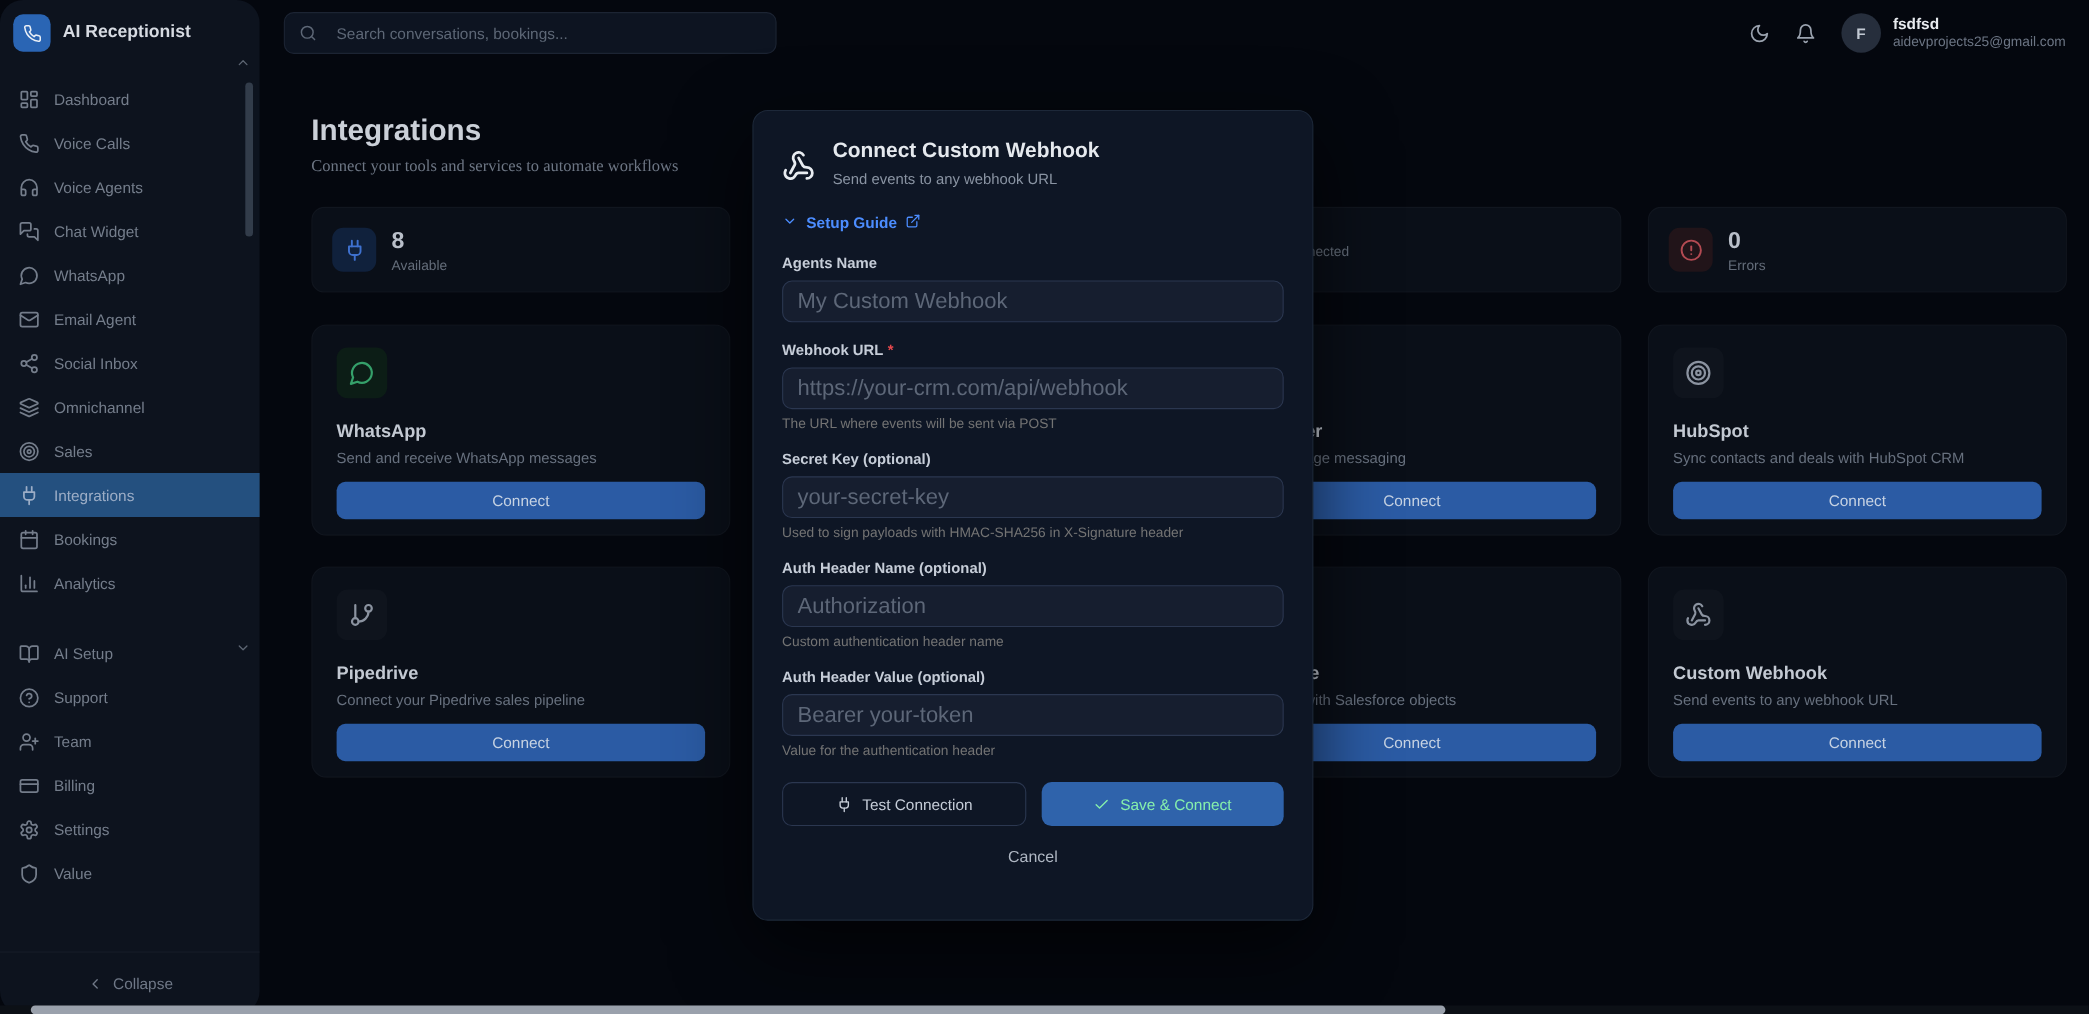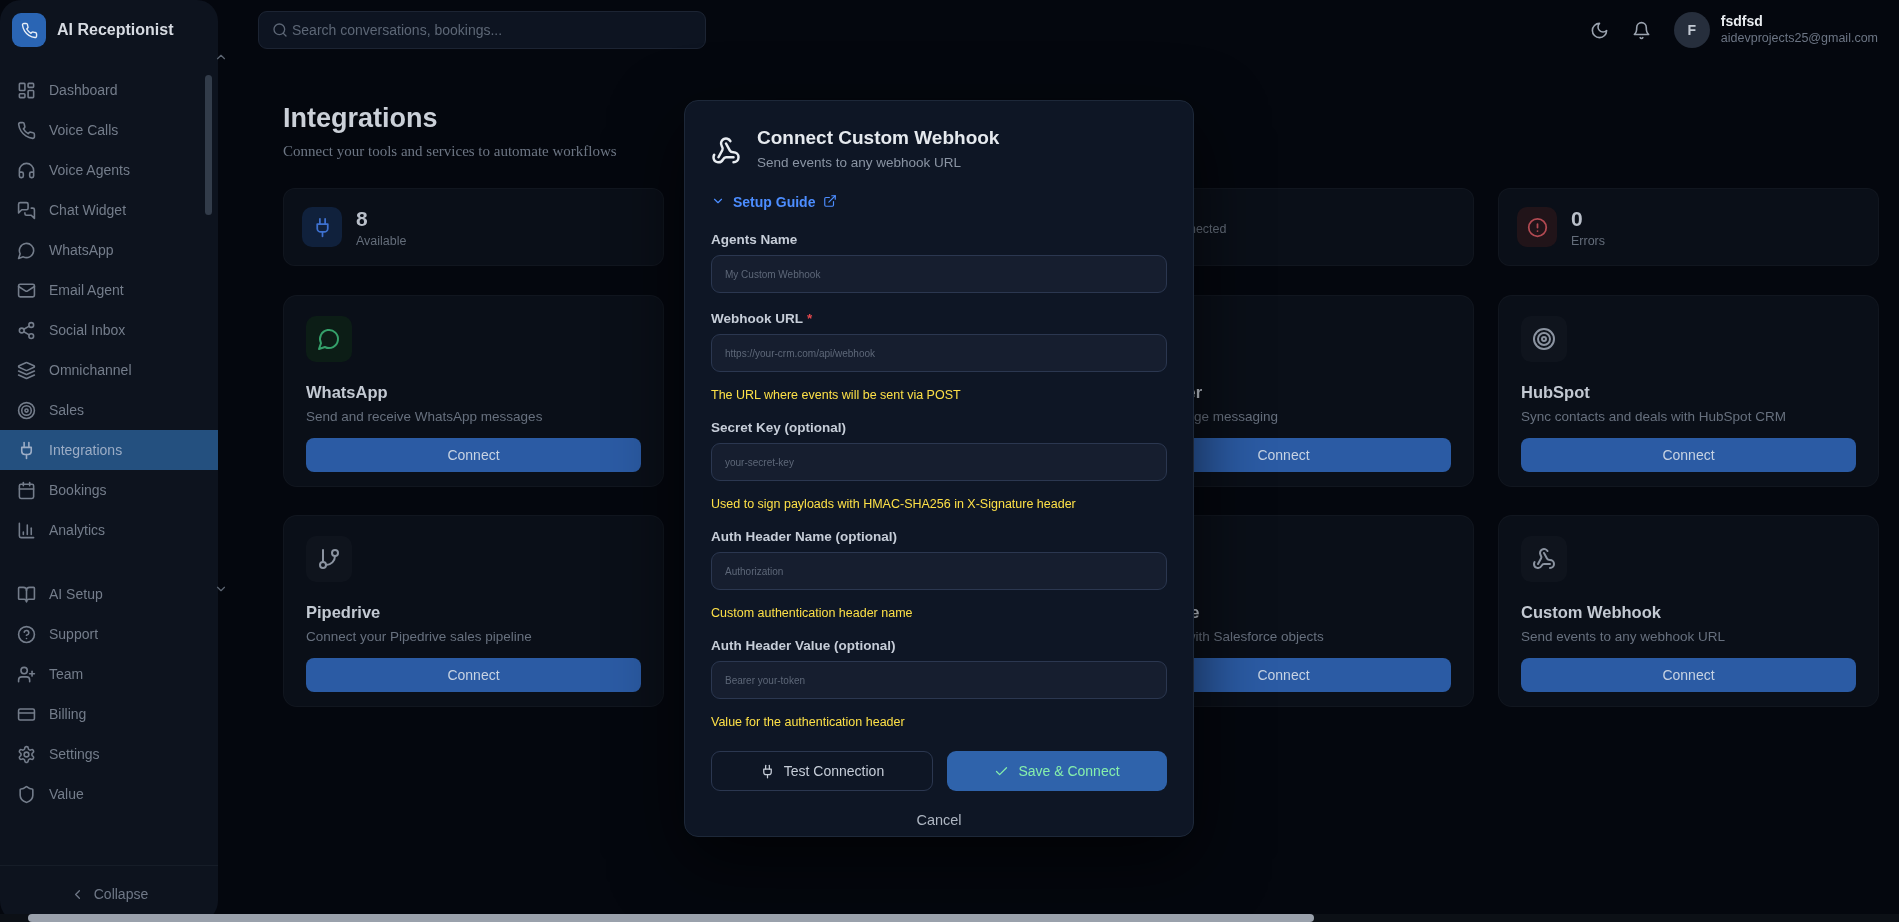--- a/index.html
+++ b/index.html
@@ -1,21 +1,21 @@
 <!DOCTYPE html>
 <html><head>
 <meta charset="utf-8">
 <style>
   html,body{margin:0;padding:0;background:#000;}
   .app{position:relative;width:1899px;height:922px;background:#04070e;overflow:hidden;
        font-family:"Liberation Sans",sans-serif;-webkit-font-smoothing:antialiased;}
   svg{display:block;}
 
   
-  .sidebar{position:absolute;left:0;top:0;width:218px;height:922px;background:#0d131e;z-index:2;border-radius:21px;}
+  .sidebar{position:absolute;left:0;top:0;width:236px;height:922px;background:#0d131e;z-index:2;border-radius:21px;}
   .brand{display:flex;align-items:center;gap:11px;padding:13px 12px;}
   .brand-logo{width:34px;height:34px;border-radius:9px;background:#2a65b4;color:#e8eef6;
               display:flex;align-items:center;justify-content:center;flex:0 0 auto;}
   .brand-logo svg{width:17px;height:17px;}
   .brand-title{font-size:16px;font-weight:bold;color:#d7dbe2;}
   .nav{position:absolute;top:70px;left:0;right:0;}
   .nav-item{display:flex;align-items:center;gap:13px;height:40px;padding:0 17px;
             color:#747d8b;font-size:14px;cursor:pointer;}
   .nav-item svg{width:19px;height:19px;flex:0 0 auto;}
   .nav-item[data-active="true"]{background:#24507f;color:#9cadc6;}
@@ -26,21 +26,21 @@
   .caret-up{top:50px;}
   .caret-down{top:582px;}
   .collapse-bar{position:absolute;left:0;right:0;bottom:0;height:56px;border-top:1px solid #161d28;
                 display:flex;align-items:center;justify-content:center;gap:9px;color:#6f7887;
                 font-size:14px;cursor:pointer;}
   .collapse-bar svg{width:15px;height:15px;}
 
   
   .topbar{position:absolute;left:234px;top:0;right:0;height:60px;}
   .search{position:absolute;left:24px;top:11px;width:448px;height:38px;background:#0d1421;
-          border:1px solid #1c2433;border-radius:9px;display:flex;align-items:center;gap:2px;
+          border:1px solid #1c2433;border-radius:9px;display:flex;align-items:center;gap:16px;
           padding:0 13px;box-sizing:border-box;color:#5d6776;}
   .search svg{width:16px;height:16px;flex:0 0 auto;}
   .search input{flex:1;background:transparent;border:none;outline:none;color:#aeb6c2;font-size:14px;
                 font-family:"Liberation Sans",sans-serif;}
   .search input::placeholder{color:#5d6776;}
   .tb-right{position:absolute;right:21px;top:0;height:60px;display:flex;align-items:center;gap:23px;}
   .icon-btn{background:none;border:none;padding:0;color:#9ba3af;cursor:pointer;}
   .icon-btn svg{width:19px;height:19px;}
   .user-chip{display:flex;align-items:center;gap:11px;cursor:pointer;}
   .avatar{width:36px;height:36px;border-radius:50%;background:#262e3c;color:#c2c9d3;
@@ -87,24 +87,24 @@
   .m-sub{font-size:13.5px;color:#8a94a3;margin-top:6px;}
   .setup{margin-top:24px;height:20px;display:flex;align-items:flex-start;gap:8px;color:#4c8dff;
          font-size:14px;font-weight:bold;background:none;border:none;padding:0;cursor:pointer;
          font-family:"Liberation Sans",sans-serif;}
   .setup svg{width:14px;height:14px;}
   .fgroup{margin-top:18px;}
   .f-label{font-size:13.5px;font-weight:bold;color:#c6cdd8;height:15px;}
   .req{display:none;color:#e5484d;margin-left:4px;}
   .req[data-show="true"]{display:inline;}
   .f-input{margin-top:8px;height:38px;width:100%;box-sizing:border-box;background:#161e2f;
-           border:1px solid #2b3750;border-radius:9px;padding:15px 13px;color:#aeb6c2;font-size:10px;
+           border:1px solid #2b3750;border-radius:9px;padding:15px 13px;color:#aeb6c2;font-size:20px;
            outline:none;font-family:"Liberation Sans",sans-serif;}
   .f-input::placeholder{color:#5d6778;}
-  .f-help{margin-top:16px;font-size:12.5px;color:#fde047;}
+  .f-help{margin-top:6px;font-size:12.5px;color:#737373;}
   .f-help:empty{display:none;}
   .m-btns{margin-top:22px;display:flex;gap:14px;}
   .btn-test{flex:1;height:40px;border-radius:9px;background:transparent;border:1px solid #2b3750;
             color:#c6cdd8;font-size:14px;display:flex;align-items:center;justify-content:center;gap:9px;
             cursor:pointer;font-family:"Liberation Sans",sans-serif;}
   .btn-save{flex:1;height:40px;border-radius:9px;background:#2f63ab;border:none;color:#86efac;
             font-size:14px;display:flex;align-items:center;justify-content:center;gap:9px;
             cursor:pointer;font-family:"Liberation Sans",sans-serif;}
   .btn-test svg,.btn-save svg{width:15px;height:15px;}
   .btn-cancel{margin:20px auto 0;display:block;background:none;border:none;color:#aeb6c2;

